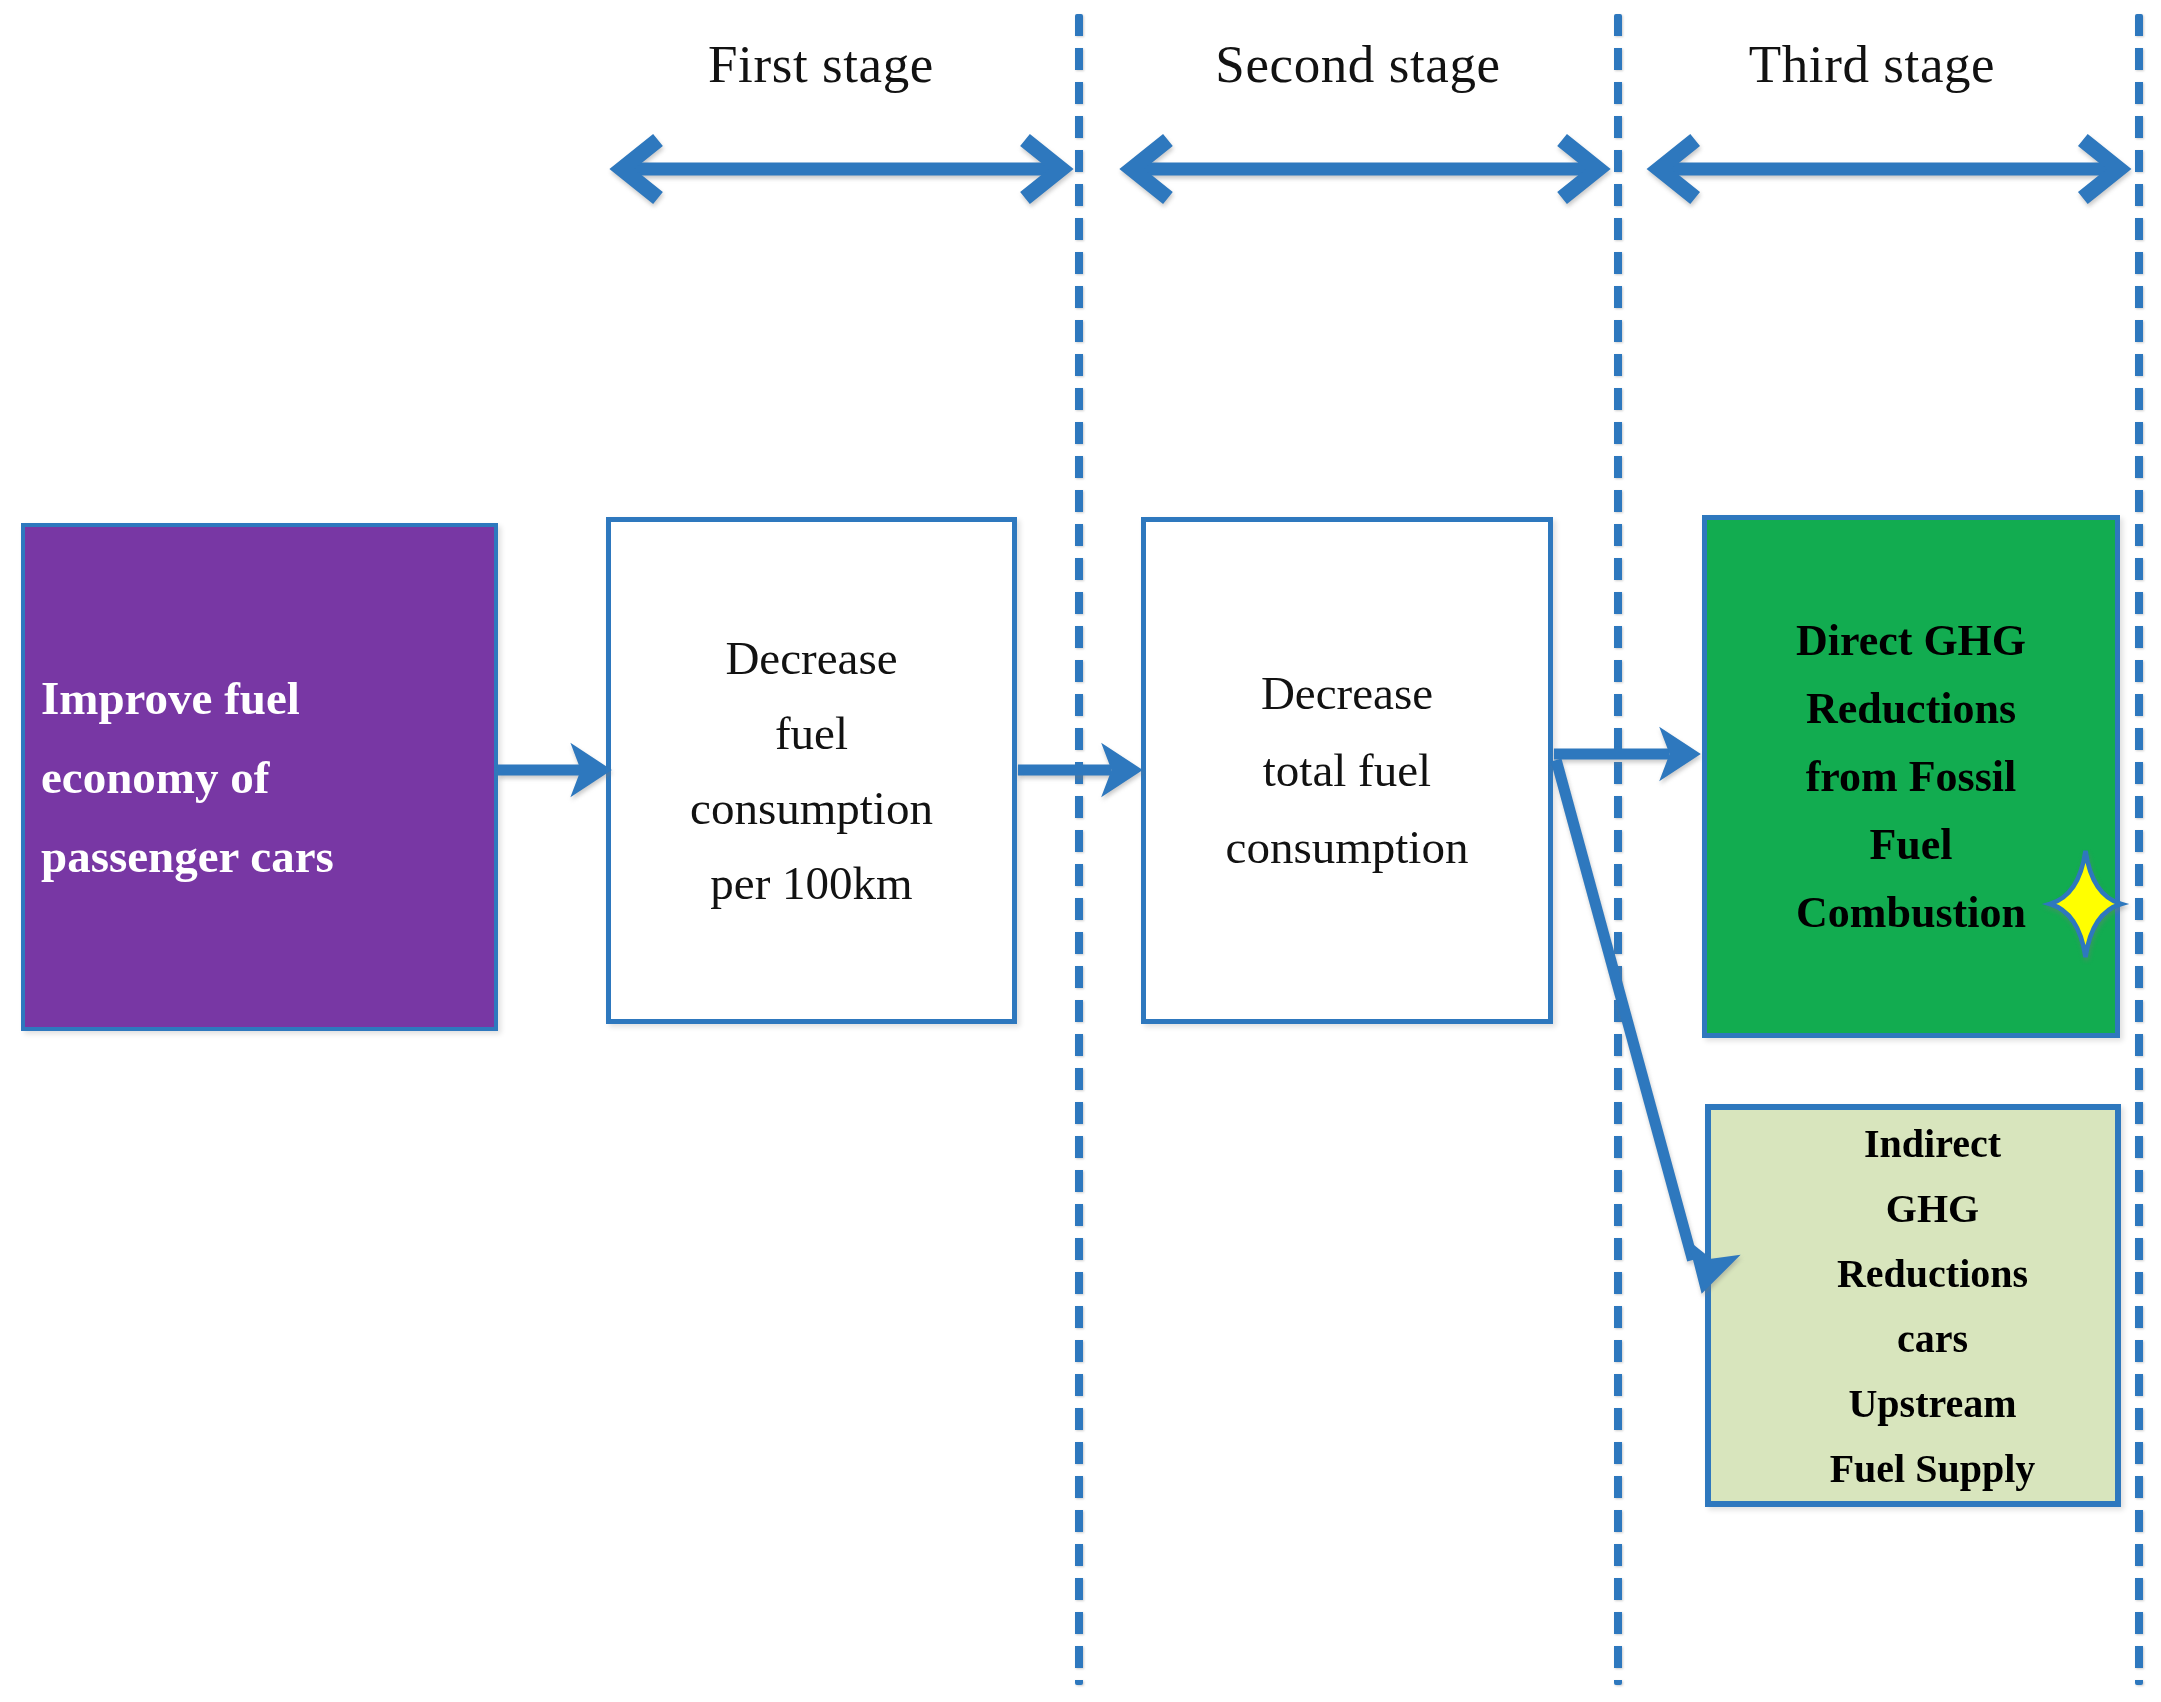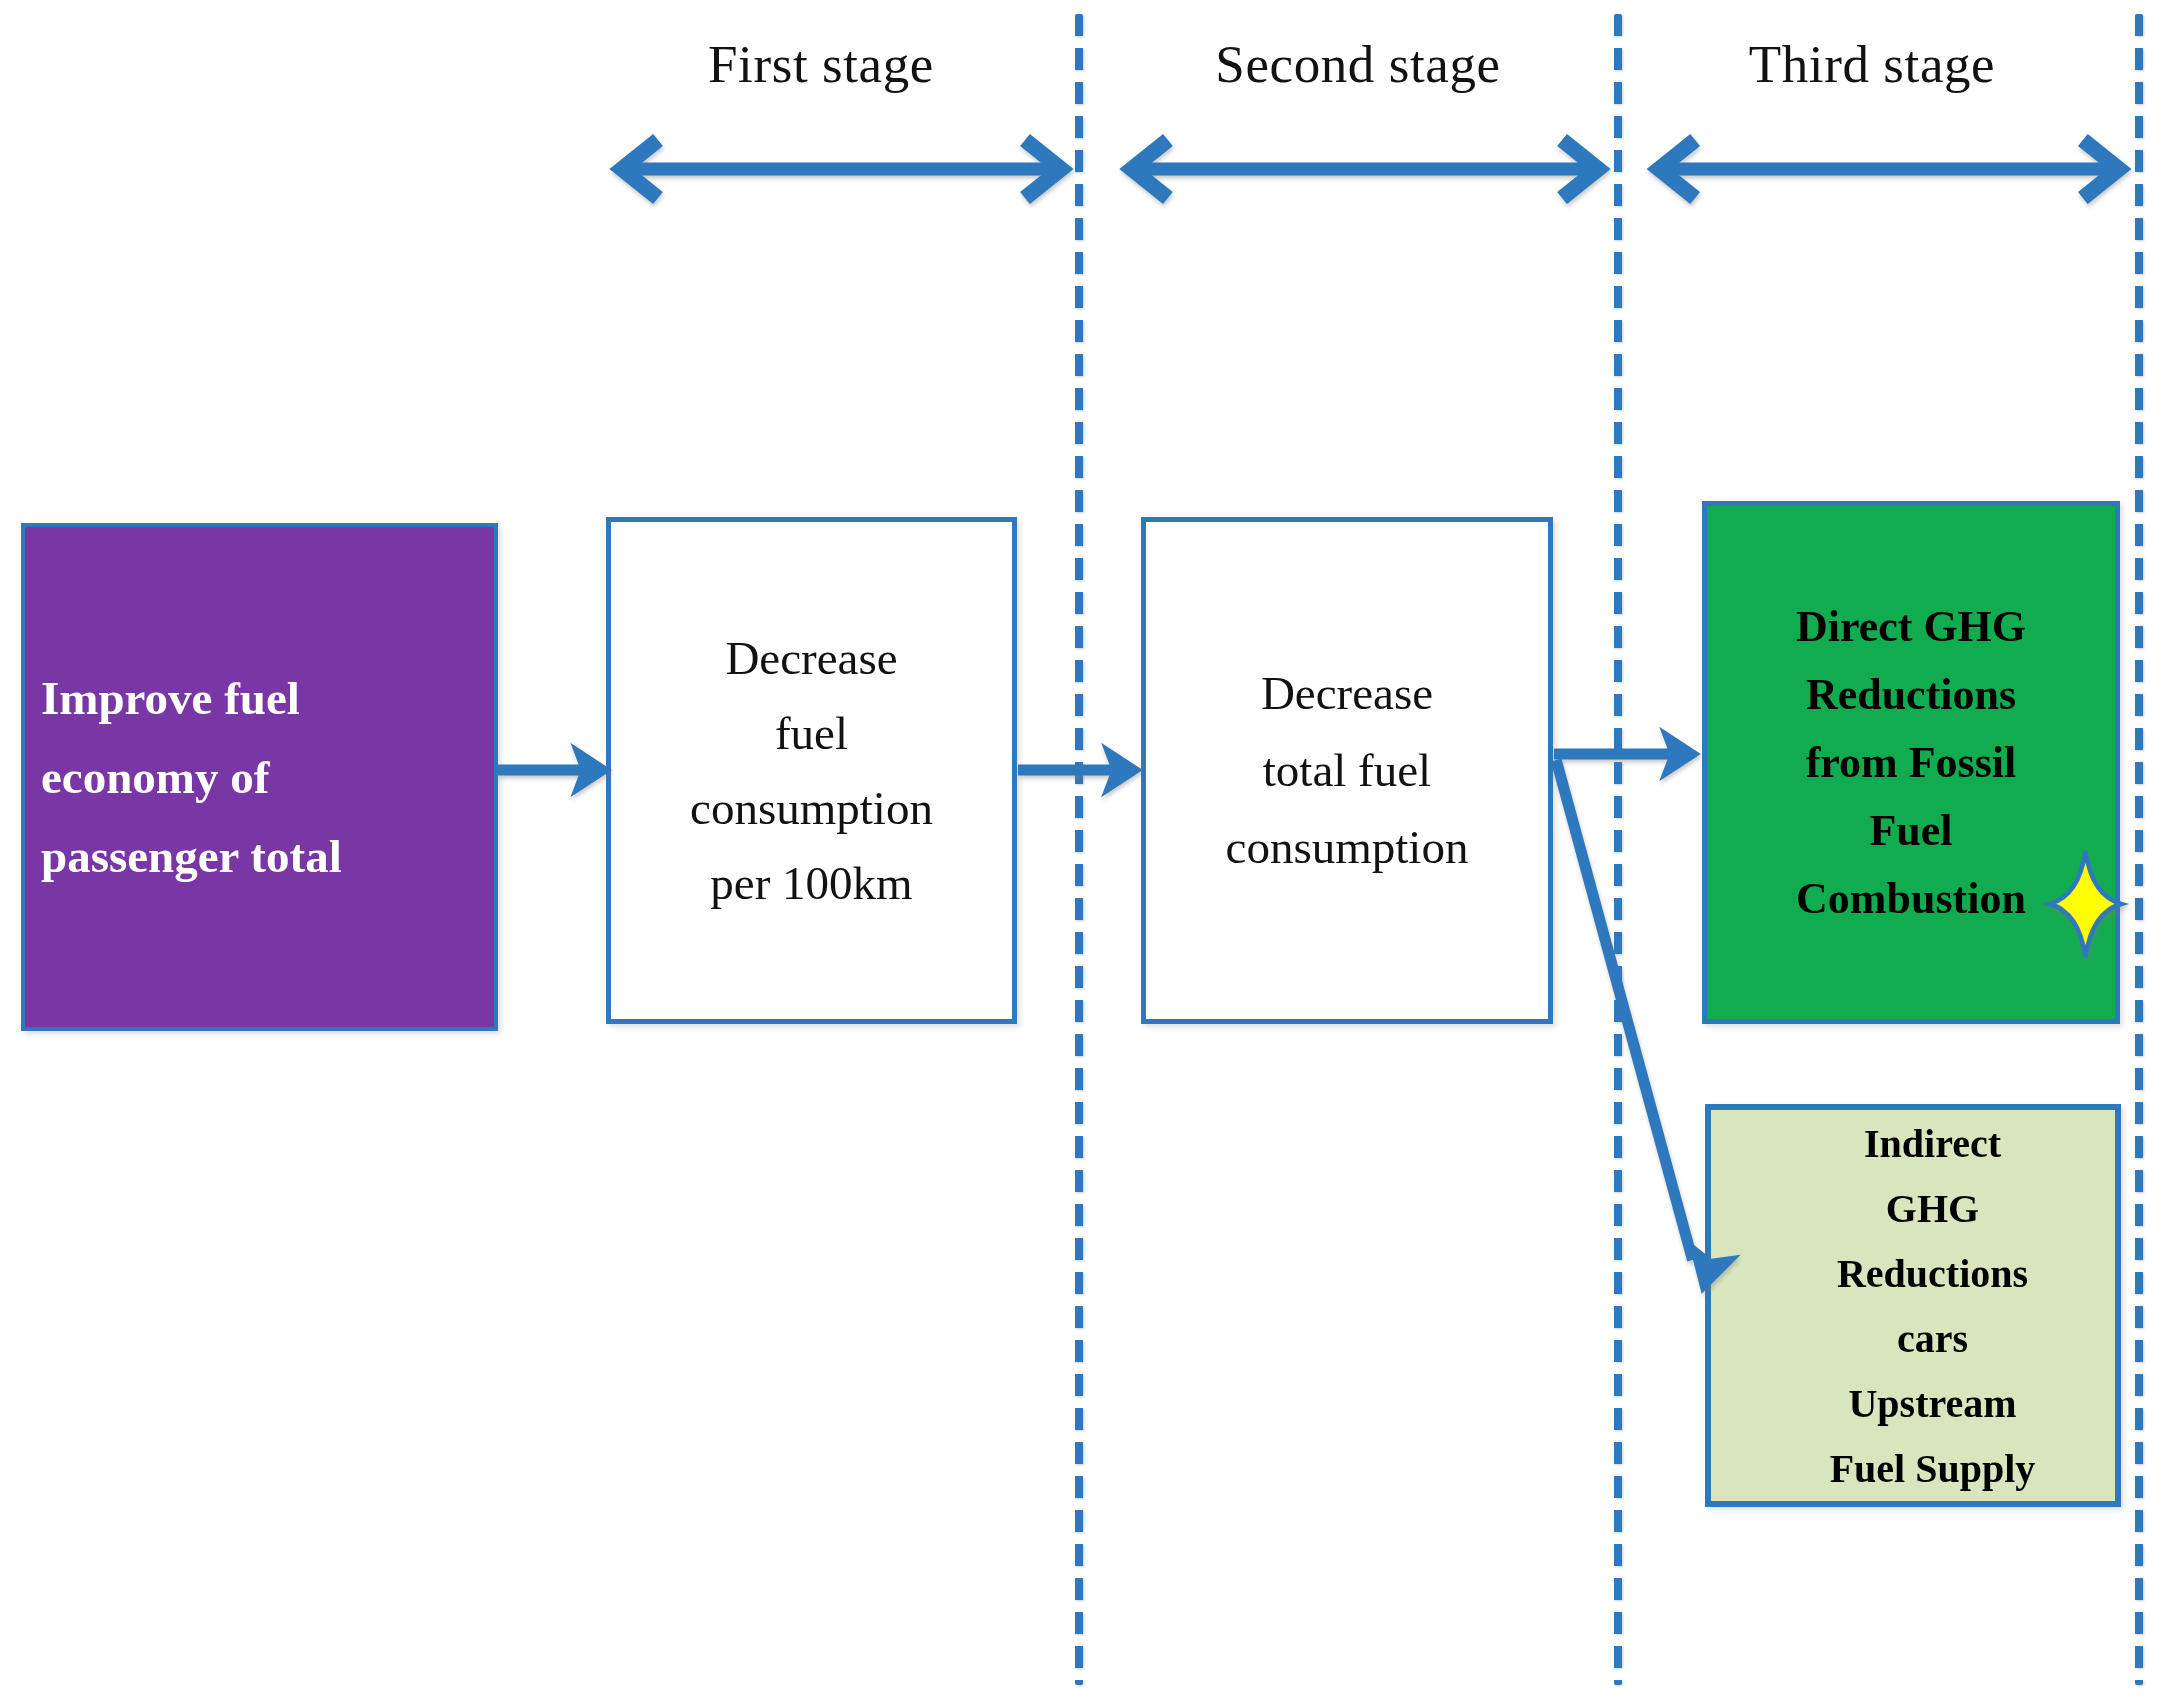--- a/index.html
+++ b/index.html
@@ -40,21 +40,21 @@
   .box-improve{left:21px;top:523px;width:477px;height:508px;
     background:var(--purple-fill);border:4.5px solid var(--accent-blue);
     color:#fff;font-weight:bold;font-size:47px;line-height:79px;
     text-align:left;padding-left:16px;}
   .box-per100{left:606px;top:517px;width:411px;height:507px;
     background:var(--box-white);border:5.8px solid var(--accent-blue);
     color:var(--text-dark);font-size:47px;line-height:75px;text-align:center;}
   .box-total{left:1141px;top:517px;width:412px;height:507px;
     background:var(--box-white);border:5.8px solid var(--accent-blue);
     color:var(--text-dark);font-size:47px;line-height:77px;text-align:center;}
-  .box-direct{left:1702px;top:501px;width:418px;height:523px;
+  .box-direct{left:1702px;top:515px;width:418px;height:523px;
     background:var(--green-fill);border:5.2px solid var(--accent-blue);
     color:#000;font-weight:bold;font-size:44px;line-height:68px;text-align:center;}
   .box-indirect{left:1705px;top:1104px;width:416px;height:403px;
     background:var(--light-green-fill);border:6.5px solid var(--accent-blue);
     color:#000;font-weight:bold;font-size:40px;line-height:65px;text-align:center;padding-left:39px;}
 </style>
 </head>
 <body>
 
 <div class="canvas">
@@ -79,21 +79,21 @@
   </svg>
   <svg class="arrow" style="left:1651px;top:127px" width="476" height="84" viewBox="0 0 732 130">
     <line x1="26" y1="65" x2="706" y2="65" style="stroke:var(--accent-blue)" stroke-width="20"></line>
     <path d="M66 20 L10 65 L66 110" fill="none" style="stroke:var(--accent-blue)" stroke-width="24"></path>
     <path d="M666 20 L722 65 L666 110" fill="none" style="stroke:var(--accent-blue)" stroke-width="24"></path>
   </svg>
 
   <div class="dbox box-improve">
     <span class="ln">Improve fuel</span>
     <span class="ln">economy of</span>
-    <span class="ln">passenger total</span>
+    <span class="ln">passenger cars</span>
   </div>
 
   <div class="dbox box-per100">
     <span class="ln">Decrease</span>
     <span class="ln">fuel</span>
     <span class="ln">consumption</span>
     <span class="ln">per 100km</span>
   </div>
 
   <div class="dbox box-total">

